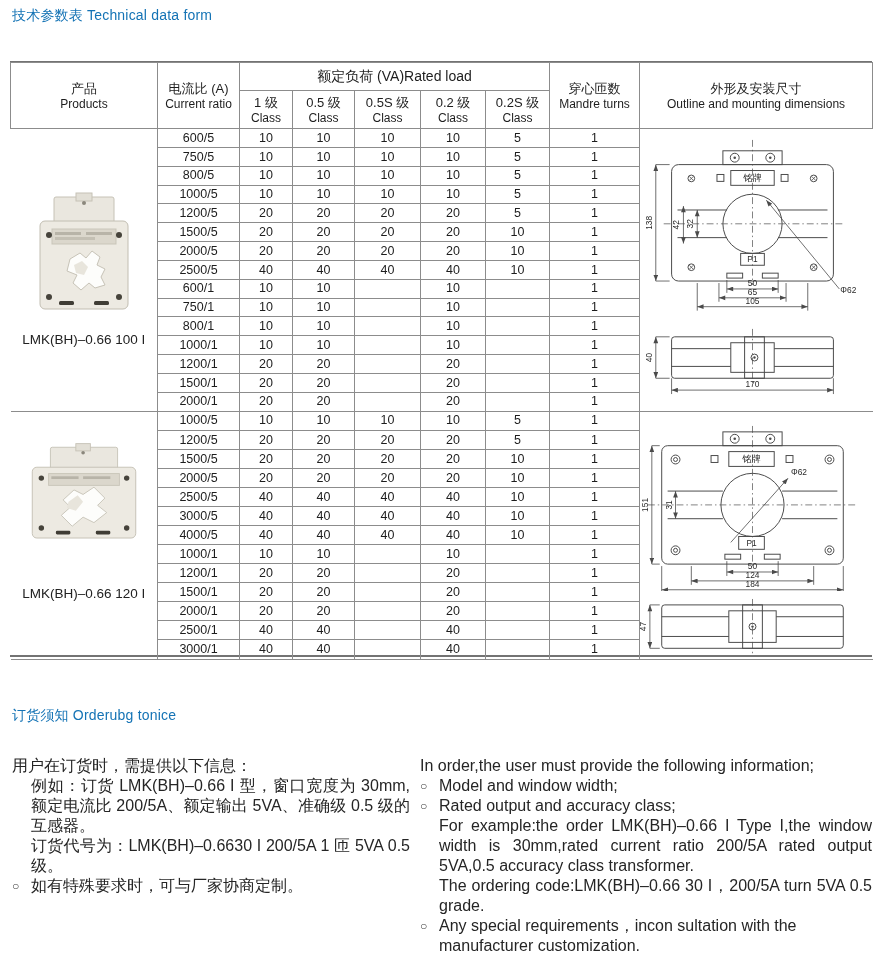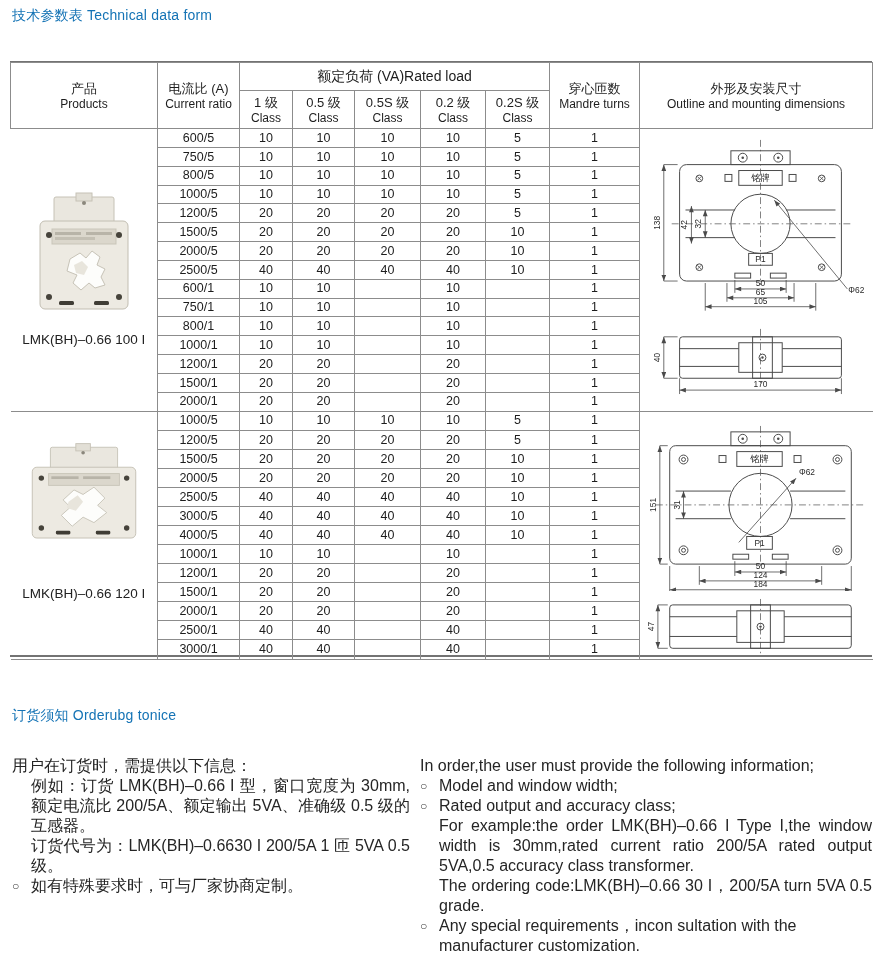--- a/index.html
+++ b/index.html
@@ -39,21 +39,21 @@
 
   .product-box { display: flex; flex-direction: column; align-items: center; }
   .product-box.g0 { padding-top: 56px; }
   .product-box.g1 { padding-top: 28px; }
   .photo-0 { width: 100px; }
   .photo-1 { width: 118px; }
   .product-label { font-size: 13.5px; color: #222; white-space: nowrap; }
   .product-box.g0 .product-label { margin-top: 18px; }
   .product-box.g1 .product-label { margin-top: 46px; }
 
-  .drawing-box { display: flex; flex-direction: column; align-items: flex-end; }
+  .drawing-box { display: flex; flex-direction: column; align-items: flex-start; }
   .drawing-box svg { display: block; }
   .drawing-box.g0 .front { margin-top: 6px; width: 225px; }
   .drawing-box.g0 .side  { margin-top: 8px; width: 225px; }
   .drawing-box.g1 .front { margin-top: 10px; width: 225px; }
   .drawing-box.g1 .side  { margin-top: 6px; width: 225px; }
 
   
   .ln   { fill: none; stroke: #4a4a4a; stroke-width: 1; }
   .dash { fill: none; stroke: #4a4a4a; stroke-width: .7; stroke-dasharray: 7 3 1.5 3; }
   .dim  { fill: none; stroke: #4a4a4a; stroke-width: .8; }

